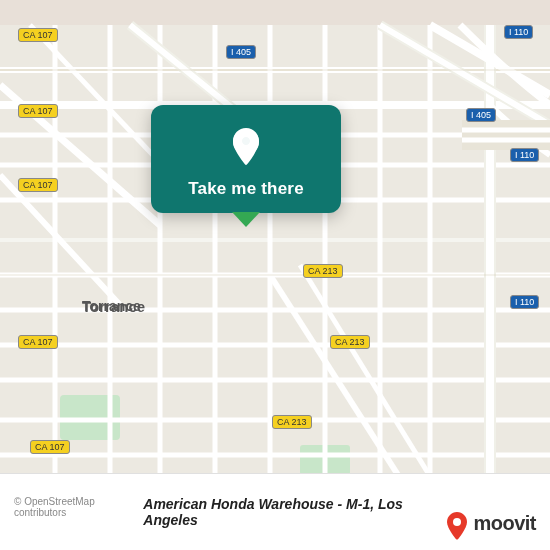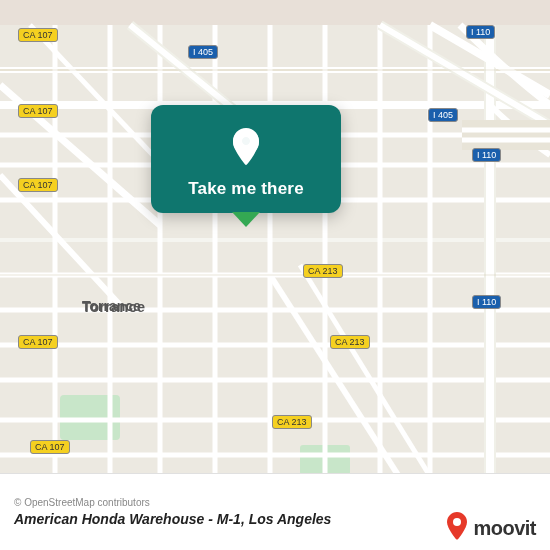--- a/index.html
+++ b/index.html
@@ -81,39 +81,39 @@
       display: flex;
       align-items: center;
       justify-content: space-between;
       z-index: 20;
       border-top: 1px solid #e0e0e0;
       min-height: 52px;
     }
 
     .bottom-bar-left {
       display: flex;
-      flex-direction: column;
+      flex-direction: row;
     }
 
     .copyright-text {
       font-size: 10px;
       color: #888;
       margin-bottom: 3px;
     }
 
     .location-title {
       font-size: 14px;
       font-weight: 600;
       color: #222;
       font-style: italic;
     }
 
     .moovit-logo {
       display: flex;
-      align-items: flex-end;
+      align-items: flex-start;
       gap: 4px;
       margin-top: 28px;
     }
 
     .moovit-pin {
       width: 24px;
       height: 28px;
     }
 
     .moovit-text {
@@ -133,20 +133,21 @@
       z-index: 5;
       border: 1.5px solid #888;
     }
     .hwy-yellow {
       background: #f5d020;
       color: #333;
     }
     .hwy-blue {
       background: #1a5fac;
       color: white;
+      margin-left: 38px;
     }
 
     .city-label {
       position: absolute;
       font-size: 14px;
       font-weight: 600;
       color: #555;
       z-index: 5;
       pointer-events: none;
     }

